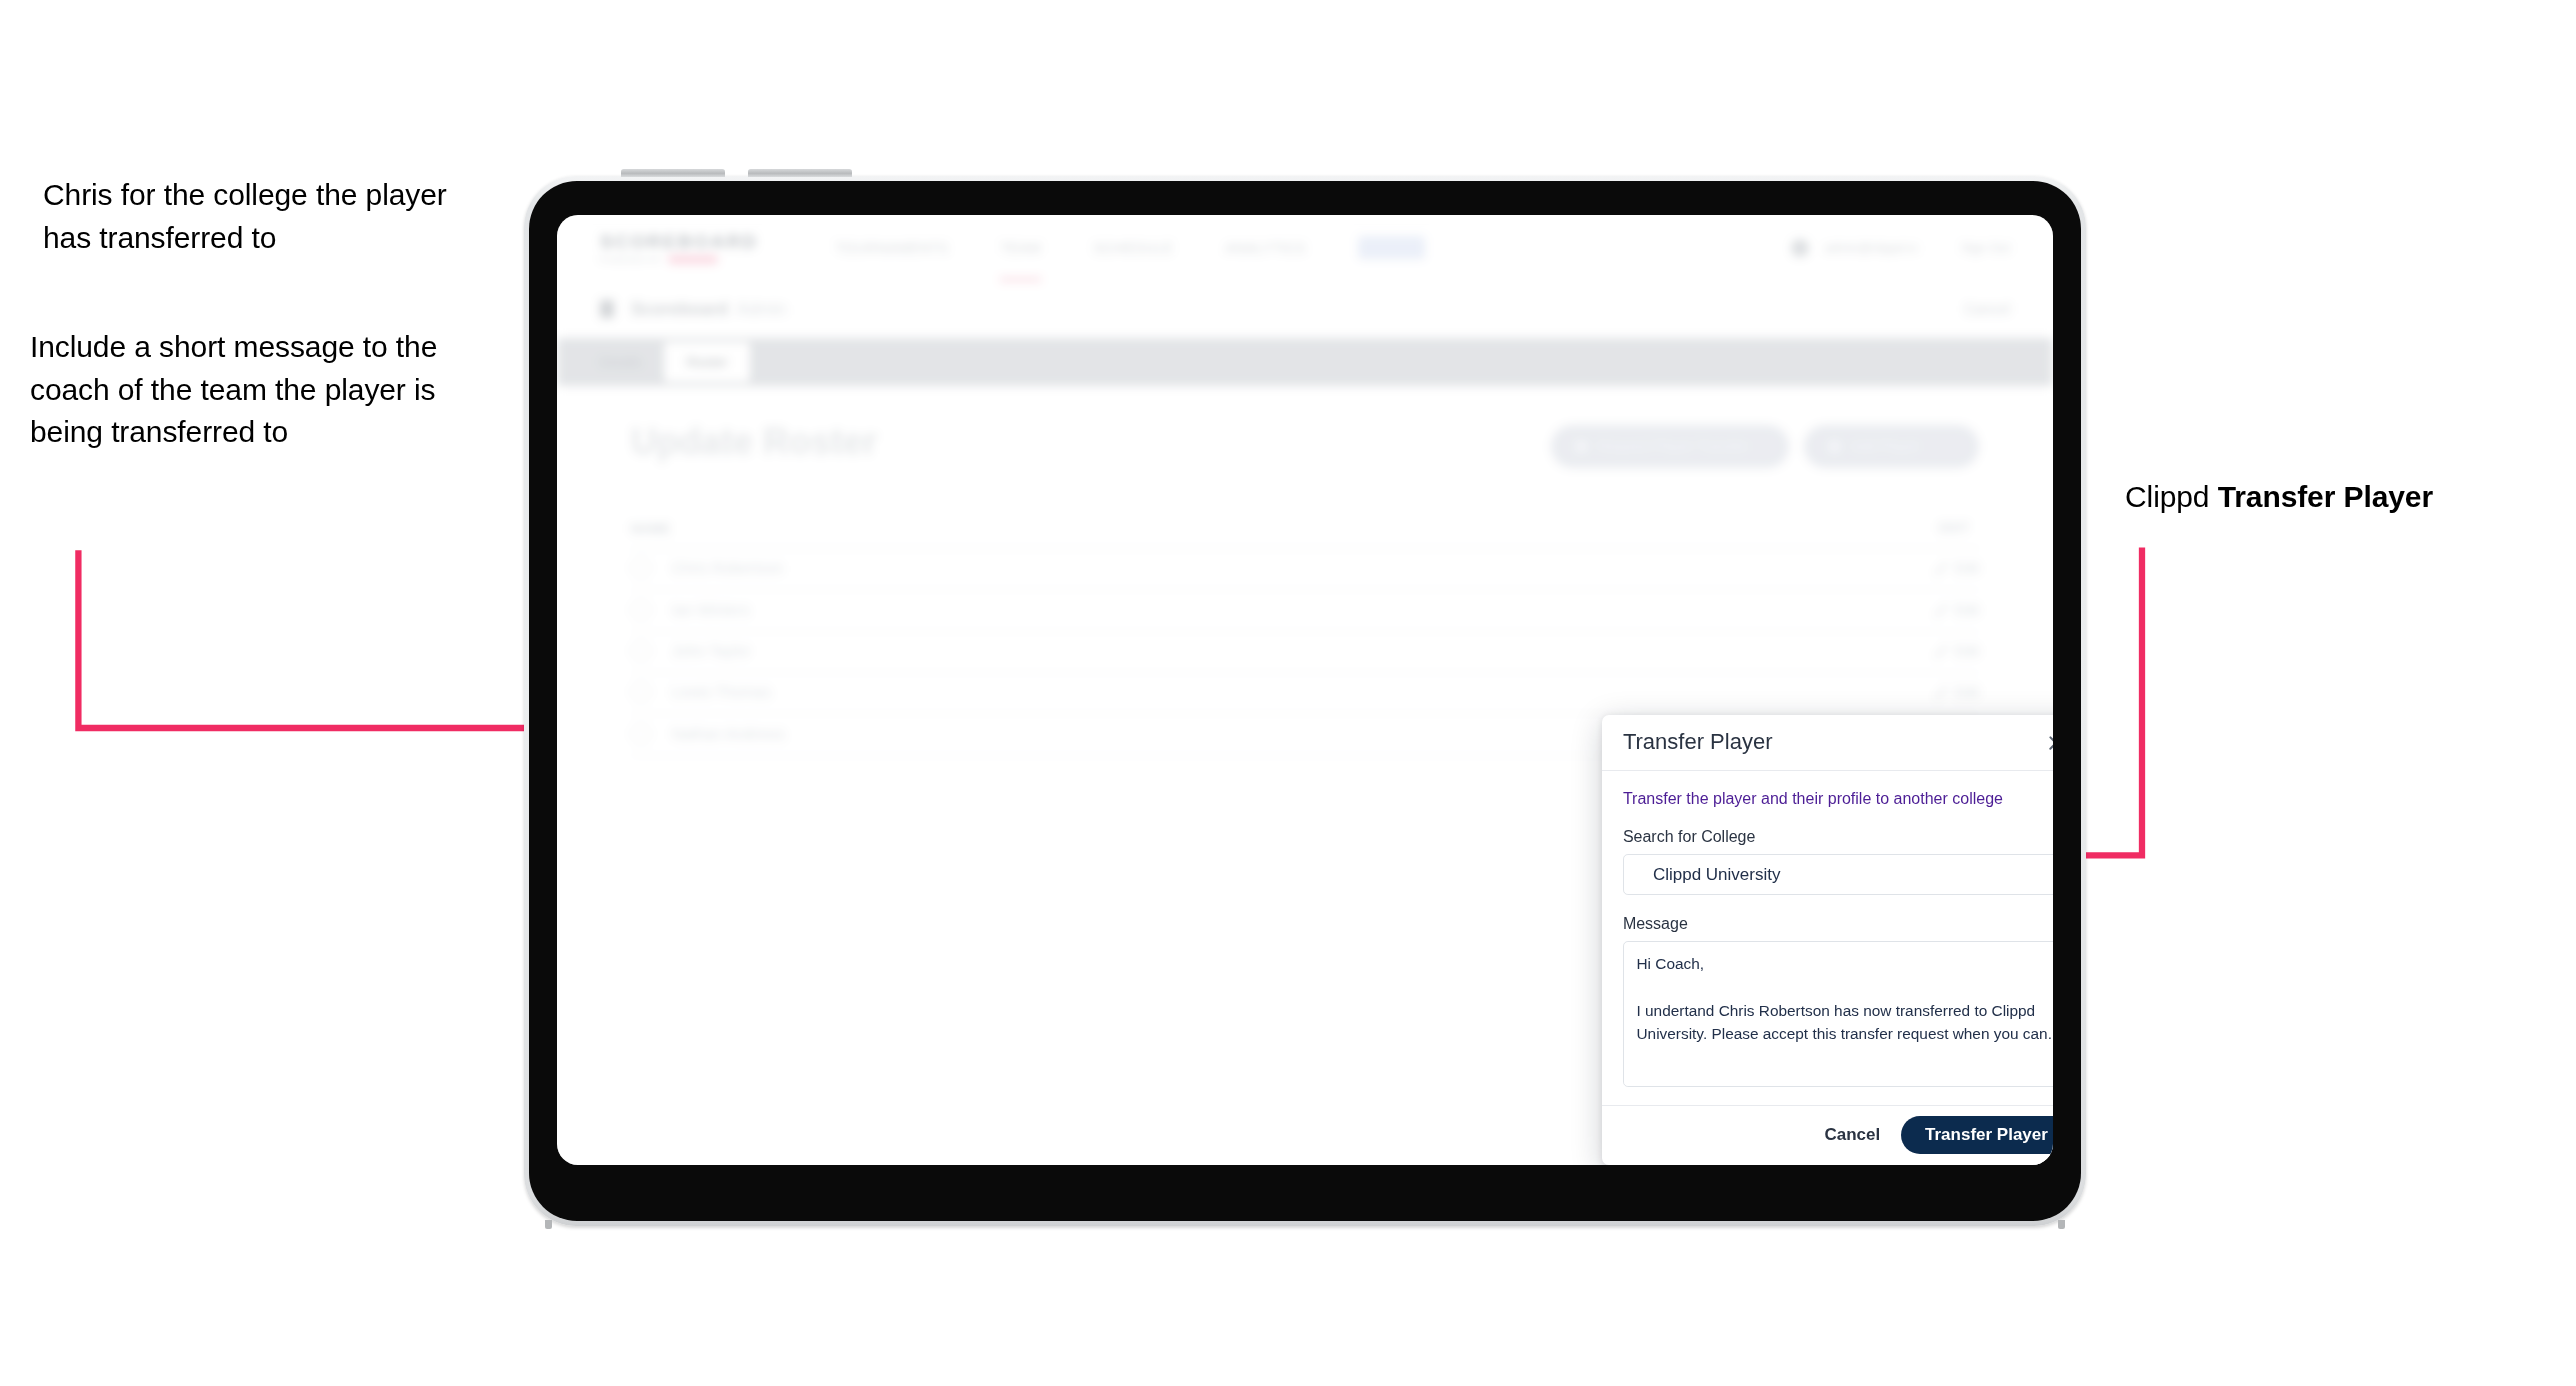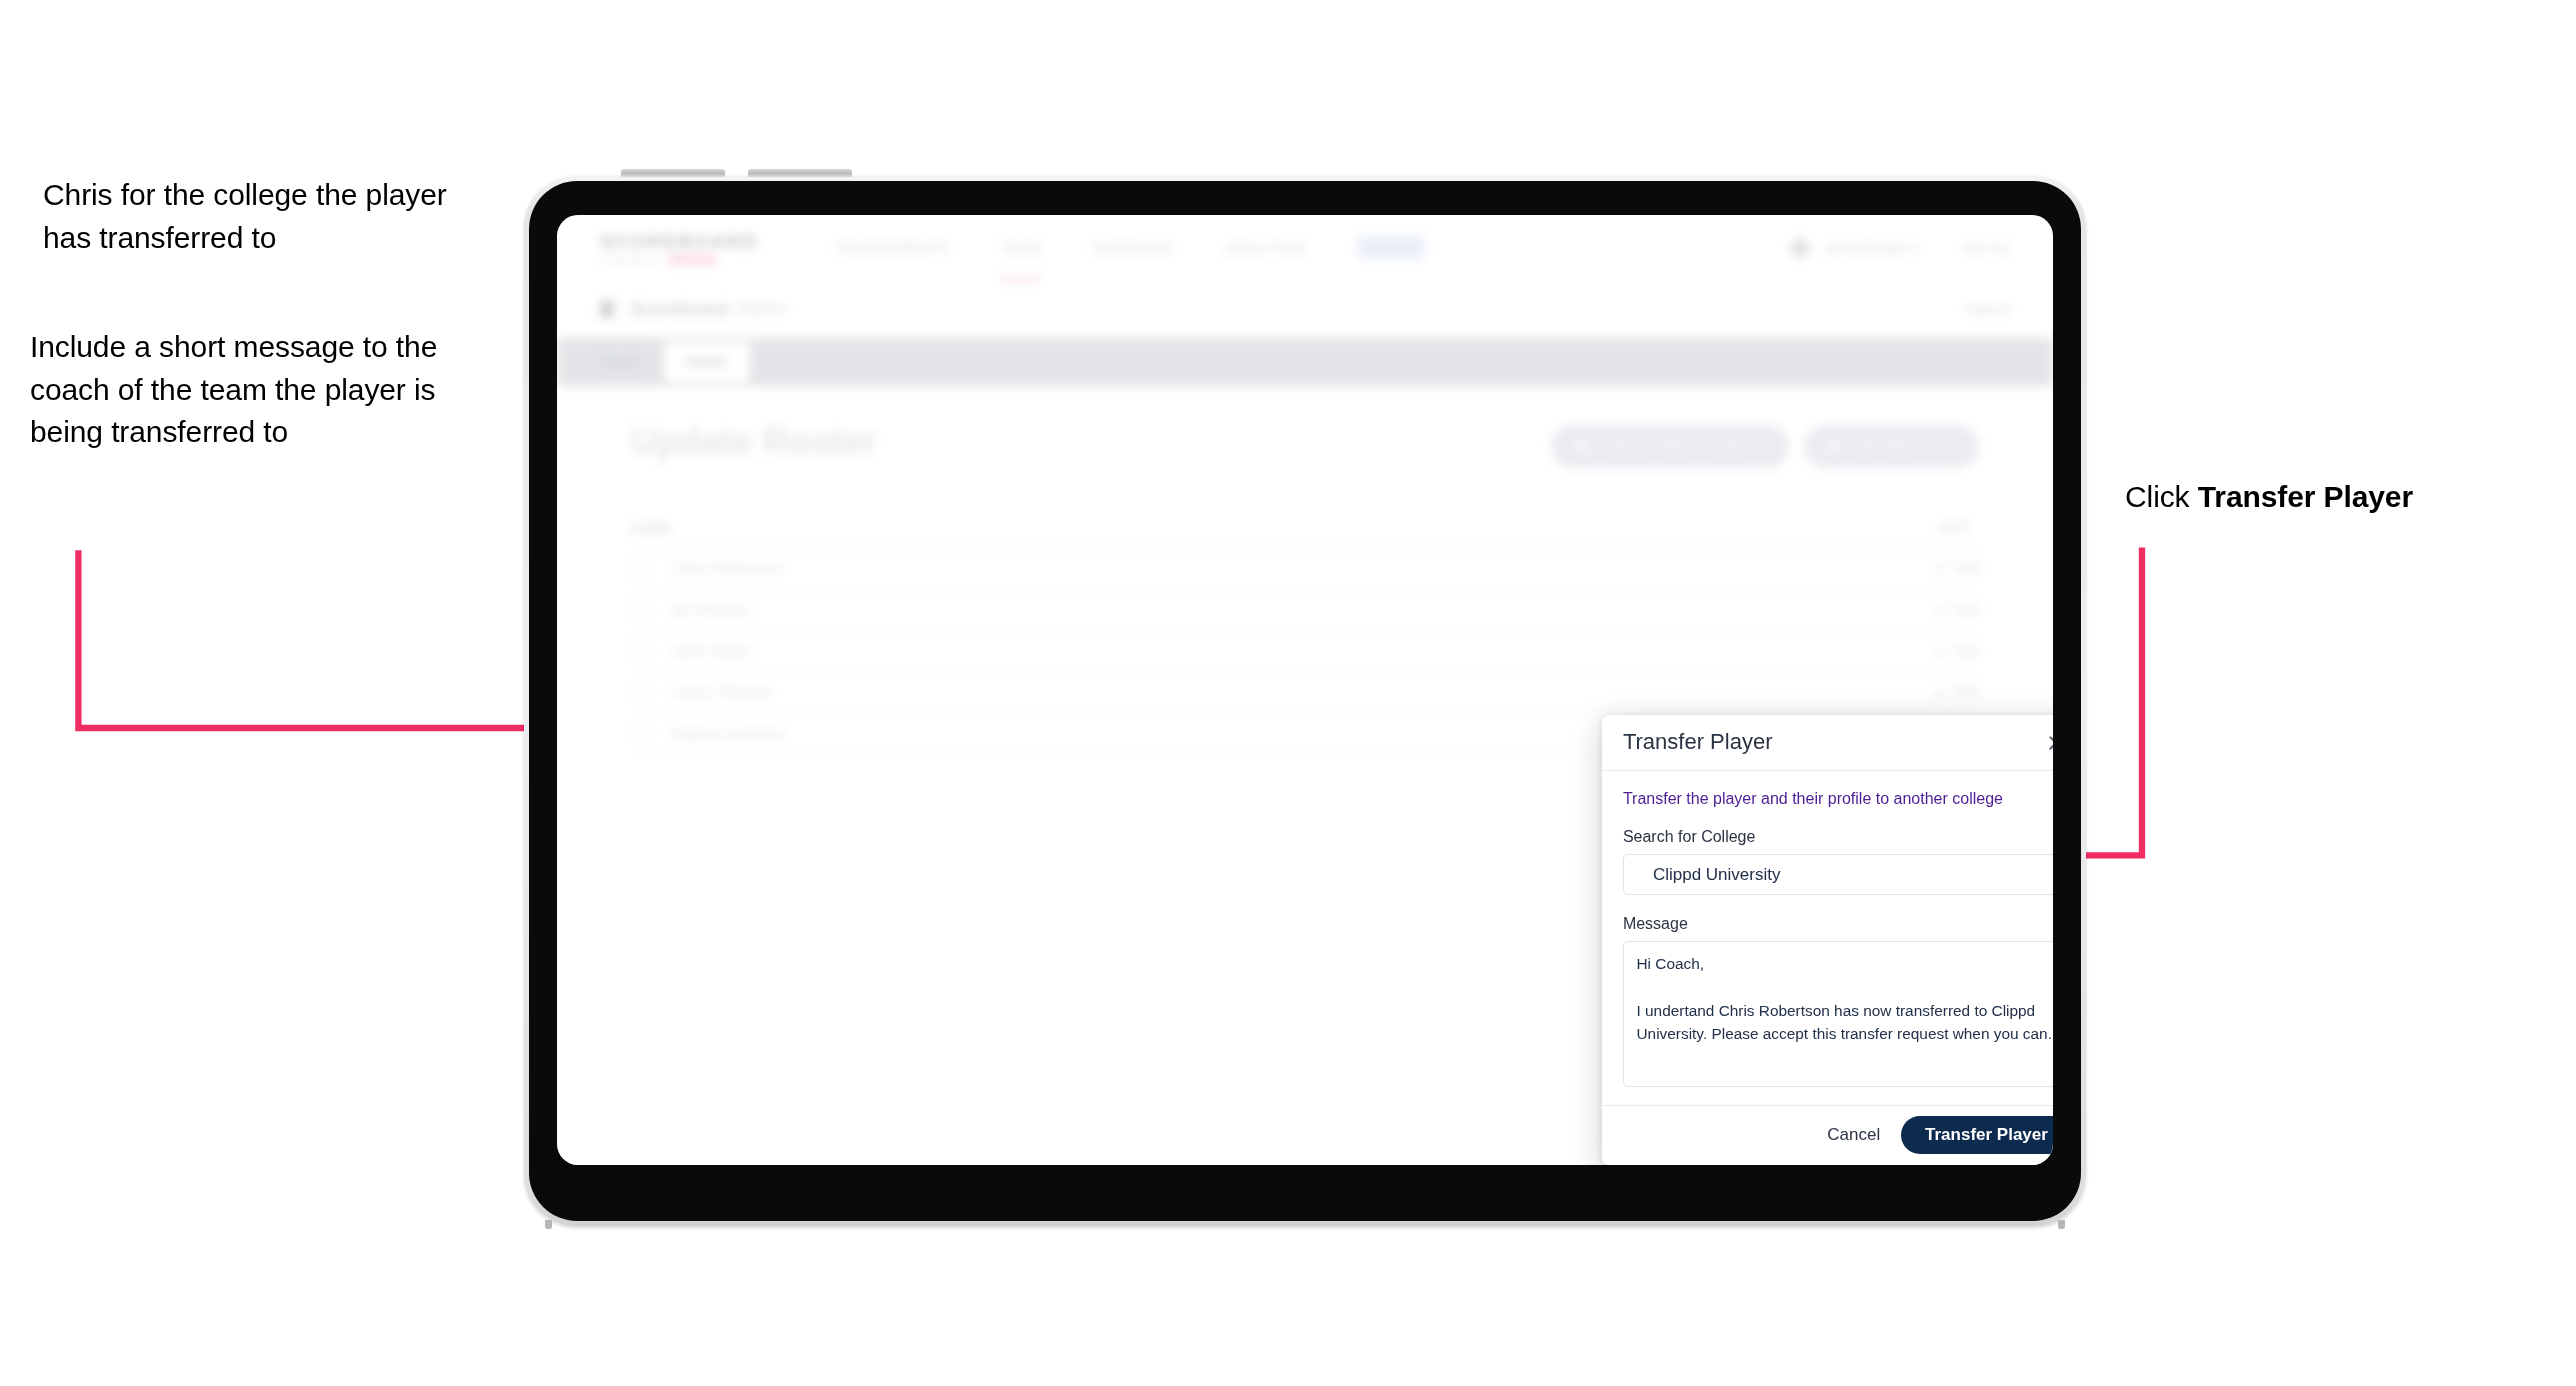--- a/index.html
+++ b/index.html
@@ -369,21 +369,21 @@
     align-items: center;
     justify-content: flex-end;
     gap: 18px;
     padding: 0 21px;
   }
   .btn-cancel {
     background: none;
     border: none;
     font-size: 17px;
     color: #2a3342;
-    font-weight: 400;
+    font-weight: 700;
     font-family: "Liberation Sans", sans-serif;
     cursor: pointer;
     padding: 4.2px 2.8px;
   }
   .btn-primary {
     background: #0c2b4e;
     color: #ffffff;
     border: none;
     border-radius: 28px;
     height: 38px;
@@ -394,21 +394,21 @@
     cursor: pointer;
   }
 </style>
 </head>
 <body>
 
 <div class="annotation" id="anno-left-1">Chris for the college the player has transferred to</div>
 <div class="annotation" id="anno-left-2">Include a short message to the coach of the team the player is being transferred to</div>
 
 <div class="annotation" id="anno-right-1">
-  <span>Click </span><b>Transfer Player</b>
+  <span>Clippd </span><b>Transfer Player</b>
 </div>
 
 <svg class="arrow-svg" viewBox="0 0 3680 1980" xmlns="http://www.w3.org/2000/svg">
   <g fill="none" stroke="#F02C63" stroke-width="9" stroke-linecap="butt" stroke-linejoin="miter">
 
     <path d="M112,786 L112,1040 L1460,1040"></path>
     <path d="M1418,1003 L1458,1040 L1418,1077" stroke-width="11" stroke-linecap="round" stroke-linejoin="round"></path>
 
     <path d="M3060,782 L3060,1222 L2222,1222"></path>
     <path d="M2262,1185 L2220,1222 L2262,1259" stroke-width="11" stroke-linecap="round" stroke-linejoin="round"></path>

